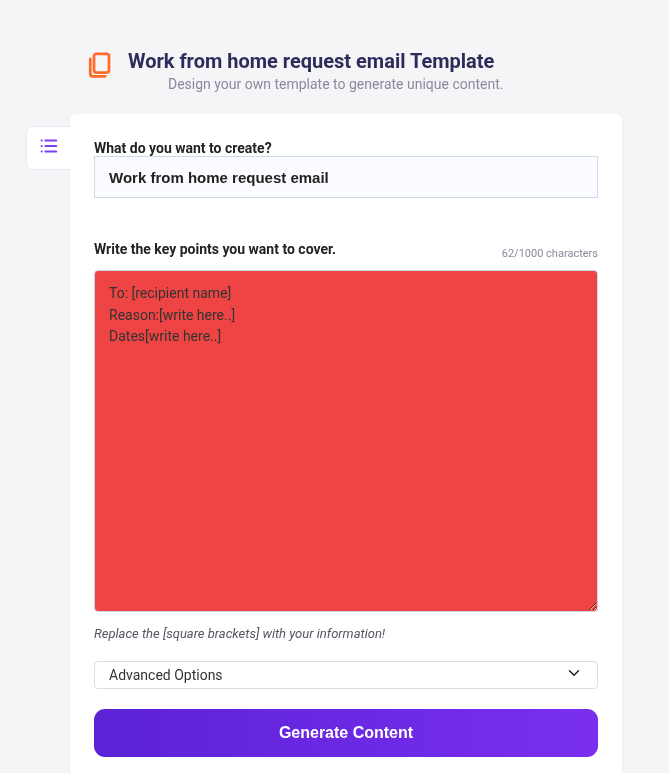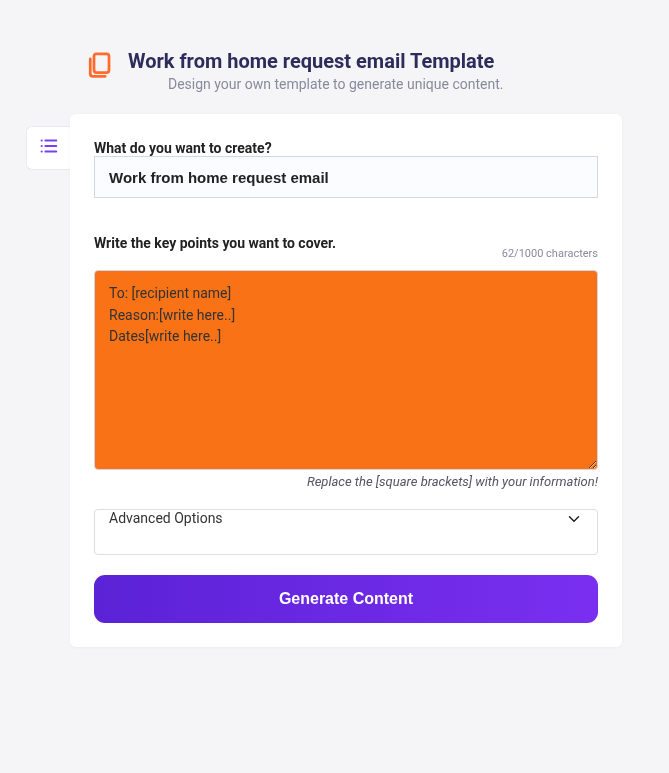--- a/index.html
+++ b/index.html
@@ -95,47 +95,47 @@
       margin-top: 24px;
       margin-bottom: 10px;
     }
     .char-counter {
       font-size: 11px;
       color: #8a8a9e;
       margin-top: 25px;
     }
     .textarea-input {
       width: 100%;
-      height: 200px;
+      height: 342px;
       border: 1px solid #cfd8e8;
       border-radius: 4px;
       padding: 12px 14px;
       font-size: 14px;
       color: #333333;
-      background: #f97316;
+      background: #ef4444;
       outline: none;
       resize: both;
       font-family: inherit;
       line-height: 1.55;
     }
     .hint-text {
       font-size: 13px;
       font-style: italic;
       color: #555566;
-      text-align: right;
+      margin-top: 10px;
     }
     .advanced-options {
       margin-top: 20px;
       width: 100%;
-      height: 46px;
+      height: 28px;
       border: 1px solid #dddde4;
       border-radius: 4px;
       background: #ffffff;
       display: flex;
-      align-items: flex-start;
+      align-items: center;
       justify-content: space-between;
       padding: 0 14px;
       cursor: pointer;
     }
     .advanced-label {
       font-size: 14px;
       color: #333333;
     }
     .generate-btn {
       margin-top: 20px;
@@ -178,21 +178,21 @@
     </svg>
   </span>
 </div>
 
 <div class="main-card">
 
   <label class="field-label">What do you want to create?</label>
   <input type="text" class="text-input" value="Work from home request email" style="">
 
   <div class="label-row">
-    <label class="field-label" style="margin-bottom:9px;">Write the key points you want to cover.</label>
+    <label class="field-label" style="margin-bottom:3px;">Write the key points you want to cover.</label>
     <span class="char-counter">62/1000 characters</span>
   </div>
   <textarea class="textarea-input" style="">To: [recipient name]
 Reason:[write here..]
 Dates[write here..]</textarea>
   <div class="hint-text">Replace the [square brackets] with your information!</div>
 
   <div class="advanced-options">
     <span class="advanced-label">Advanced Options</span>
     <span>

